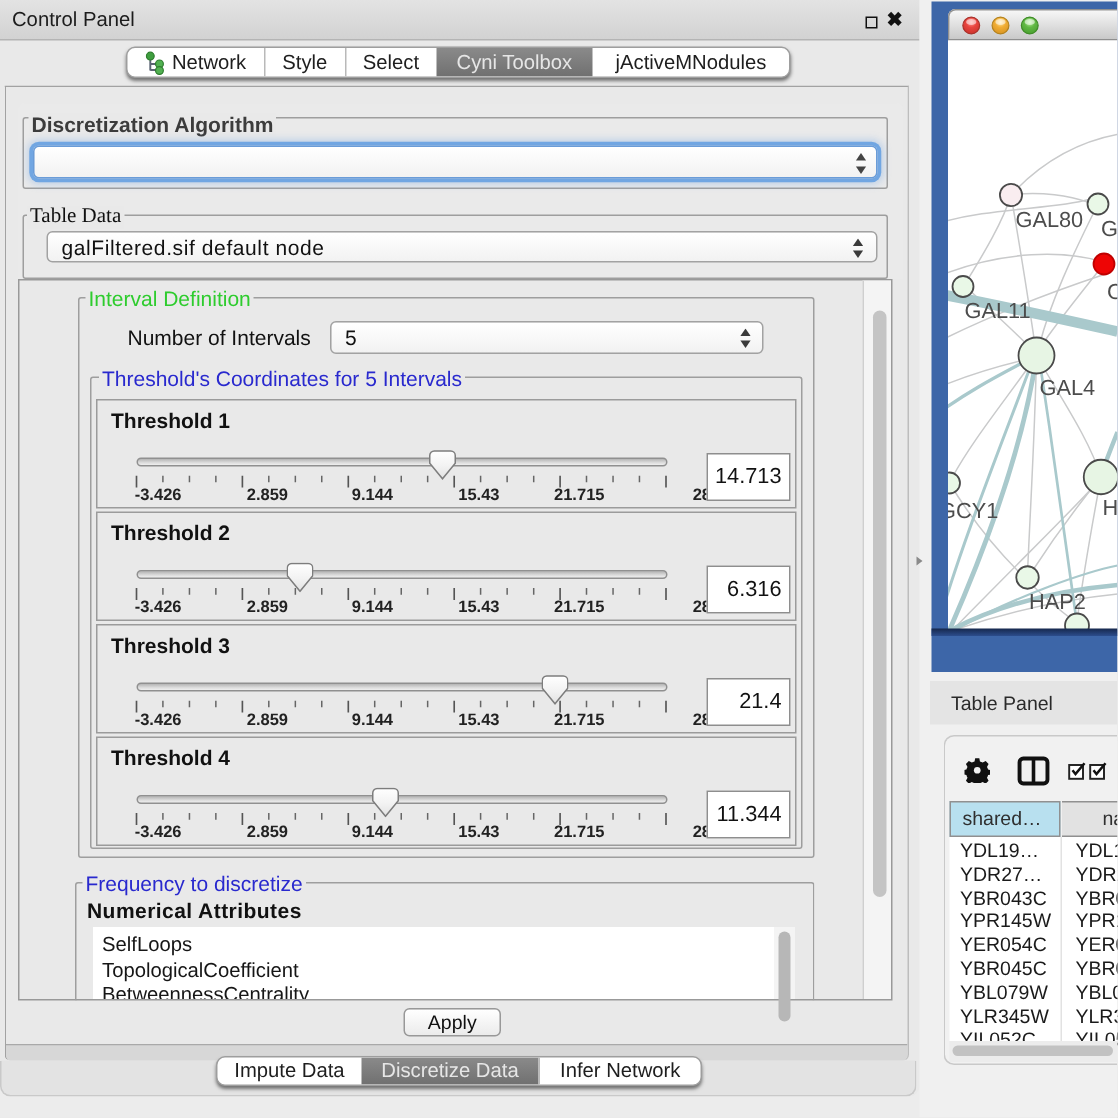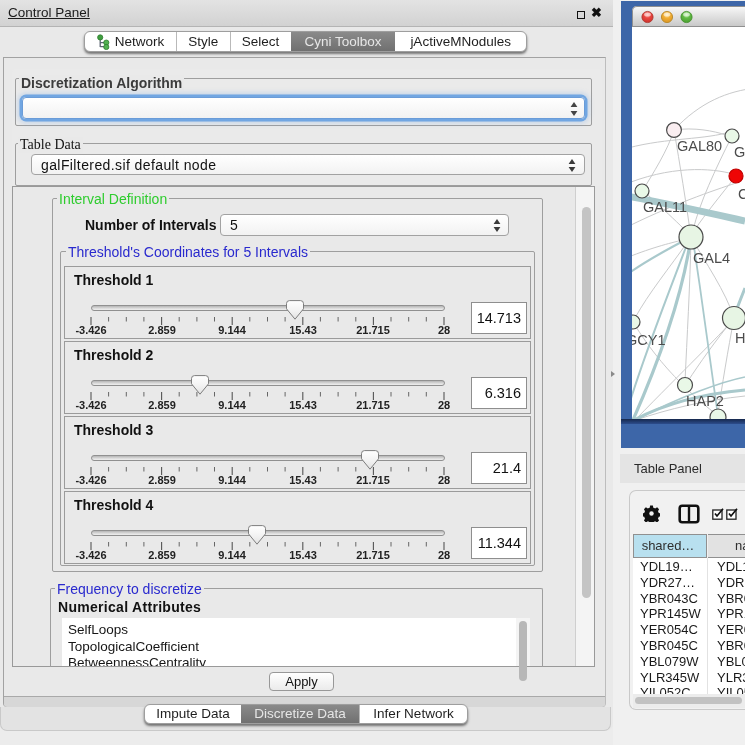--- a/index.html
+++ b/index.html
@@ -2,21 +2,21 @@
 <html><head><meta charset="utf-8">
 <style>
 * { margin:0; padding:0; box-sizing:border-box; }
 html,body { width:745px; height:745px; background:#ececec; font-family:"Liberation Sans", sans-serif; overflow:hidden; }
 #stage { position:relative; width:745px; height:745px; }
 
 
 #cp { position:absolute; left:0; top:0; width:613px; height:731px; background:#e9e9e9; border-radius:0 0 7px 7px; }
 #cptitle { position:absolute; left:0; top:0; width:613px; height:27px;
   background:linear-gradient(#e3e3e3,#d2d2d2); border-bottom:1px solid #b4b4b4;
-  font-size:13.5px; color:#1c1c1c; line-height:26px; padding-left:8px;text-decoration:underline; }
+  font-size:13.5px; color:#1c1c1c; line-height:26px; padding-left:8px; }
 #flt { position:absolute; left:577px; top:11px; width:8px; height:8px; border:1.6px solid #111; }
 #cls { position:absolute; left:591px; top:5px; font-size:13px; font-weight:bold; color:#111; }
 
 .tabbar { position:absolute; background:#fff; border:1px solid #9e9e9e; border-radius:6px;
   box-shadow:0 2px 2.5px rgba(0,0,0,0.5); display:flex; overflow:hidden; }
 .tab { font-size:13.5px; color:#1e1e1e; text-align:center; line-height:20px; white-space:nowrap;
   display:flex; align-items:center; justify-content:center; }
 .tab.sep { border-left:1px solid #b9b9b9; }
 .tab.dark { background:linear-gradient(#8a8a8a,#707070); color:#e6e6e6; border-left:none; }
 
@@ -43,21 +43,21 @@
   border-left:1px solid #cfcfcf; }
 #vsbthumb { position:absolute; left:582px; top:207px; width:9px; height:391px;
   background:#c4c4c4; border-radius:5px; }
 
 .tpanel { position:absolute; left:64px; width:467px; height:73px; border:1px solid #9b9b9b; background:#e9e9e9; }
 .tname { position:absolute; left:9px; top:5px; font-size:14px; font-weight:bold; color:#111; }
 .track { position:absolute; left:26px; top:38px; width:354px; height:6px; border-radius:3px;
   background:linear-gradient(#b5b5b5,#dcdcdc 60%,#efefef); border:1px solid #909090; }
 .ticks { position:absolute; left:26px; top:50px; width:356px; height:9px; }
 .thumb { position:absolute; top:33px; }
-.tl { position:absolute; top:57px; width:60px; text-align:center; font-size:11px; font-weight:bold; color:#222; }
+.tl { position:absolute; top:57px; width:60px; text-align:right; font-size:11px; font-weight:bold; color:#222; }
 .vbox { position:absolute; left:406px; top:35px; width:56px; height:32px; background:#fff;
   border:1px solid #8e8e8e; font-size:14.5px; color:#111; text-align:right; line-height:30px; padding-right:5px; }
 
 #alist { position:absolute; left:62px; top:618px; width:454px; height:48px; background:#fff; overflow:hidden; padding-top:3px;
   font-size:13.5px; color:#161616; }
 #alist div { height:16.5px; line-height:17px; padding-left:6px; }
 #alsb { position:absolute; left:516px; top:618px; width:14px; height:48px; background:#f4f4f4; }
 #alsbthumb { position:absolute; left:519px; top:621px; width:8px; height:60px; background:#b7b7b7; border-radius:4px; }
 
 #apply { position:absolute; left:269px; top:672px; width:65px; height:19px;
@@ -151,21 +151,21 @@
 </div>
 
 
 <div id="scrollpane"></div>
 <div id="vsb"></div>
 <div id="vsbthumb"></div>
 
 <div class="grp" style="left:52px;top:198px;width:491px;height:374px;"></div>
 <div class="grplabel" style="left:57px;top:191px;color:#2ecc2e;">Interval Definition</div>
 
-<div style="position:absolute;left:85px;top:217px;font-size:14px;font-weight:bold;color:#111;">Number of Intervals</div>
+<div style="position:absolute;left:85px;top:217px;font-size:14px;font-weight:normal;color:#111;">Number of Intervals</div>
 <div class="combo" style="left:220px;top:214px;width:289px;height:22px;">
   <span class="ctext">5</span>
   <svg class="arr" style="right:7px;top:4px" width="8" height="13" viewBox="0 0 8 13">
     <path d="M4,0 L7.4,5 H0.6 z" fill="#3a3a3a"></path>
         <path d="M4,13 L7.4,8 H0.6 z" fill="#3a3a3a"></path>
       </svg>
 </div>
 
 <div class="grp" style="left:60px;top:251px;width:475px;height:315px;"></div>
 <div class="grplabel" style="left:66px;top:244px;color:#2929ce;">Threshold's Coordinates for 5 Intervals</div>

